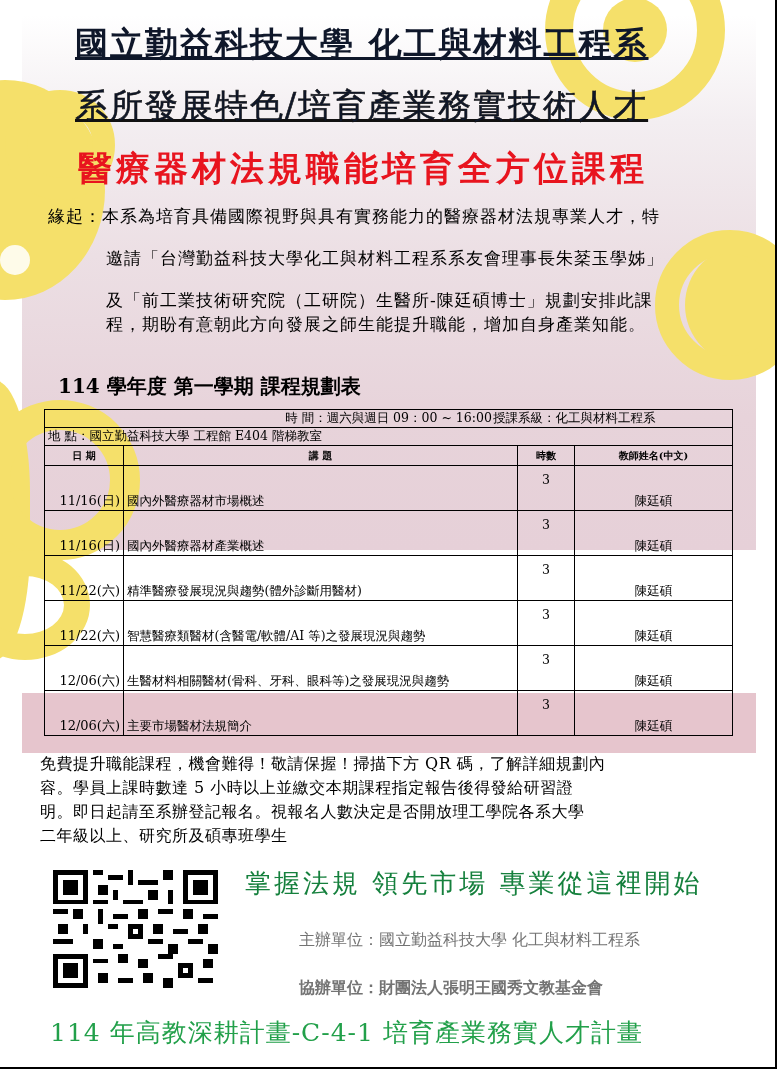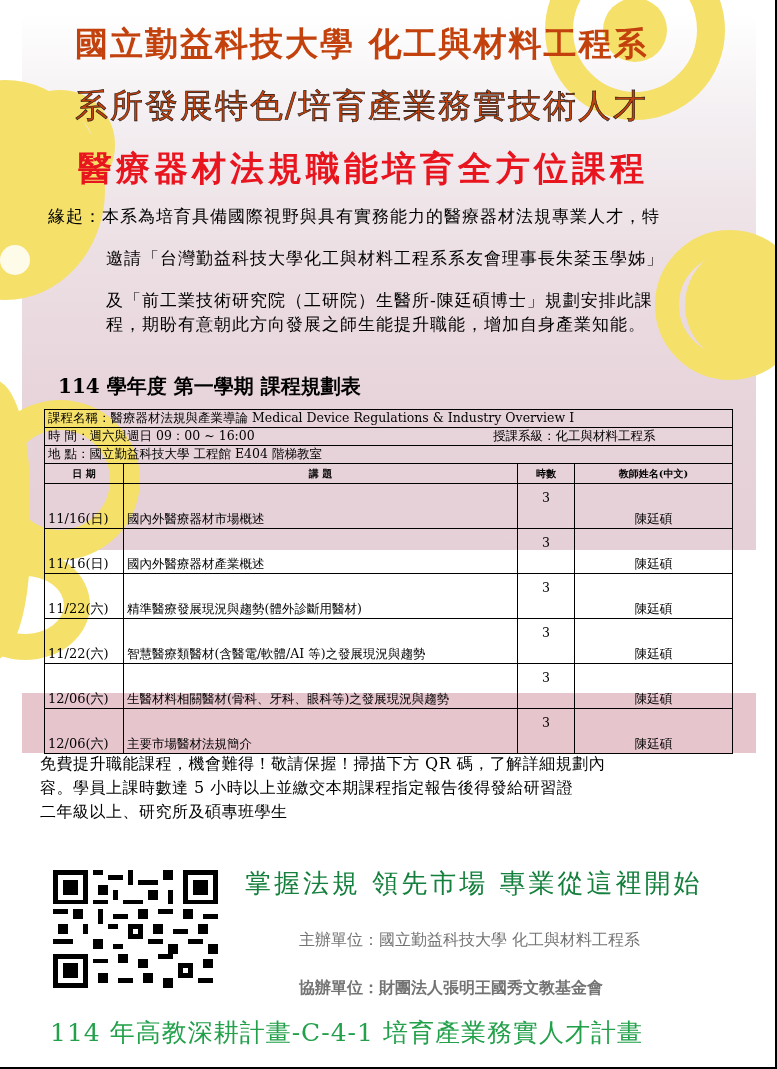--- a/index.html
+++ b/index.html
@@ -19,21 +19,21 @@
     position:absolute; left:22px; top:693px; width:734px; height:60px; background:#e6c5cd;
   }
   
   .deco { position:absolute; pointer-events:none; }
   .blob { position:absolute; border-radius:50%; background:#f5e06a; }
   .hole { position:absolute; border-radius:50%; background:#ffffff; opacity:0.85; }
   .ring { position:absolute; border-radius:50%; border:10px solid #f5e06a; box-sizing:border-box; }
 
   .title1, .title2 {
     position:absolute; left:75px; font-size:33px; font-weight:bold; letter-spacing:2px;
-    white-space:nowrap; color:#c2410c;
+    white-space:nowrap; color:#0f172a;text-decoration:underline;
   }
   .title1 { top:22px; }
   .title2 { top:84px; font-weight:normal; -webkit-text-stroke:0.6px #111; }
   .title3 {
     position:absolute; left:78px; top:146px; font-size:34px; color:#e8141e; font-weight:bold;
     letter-spacing:4px; white-space:nowrap;
   }
   .intro { position:absolute; left:48px; top:205px; width:690px; font-size:17px; letter-spacing:1px; }
   .intro .line { position:absolute; white-space:nowrap; }
   .semester {
@@ -42,21 +42,21 @@
   table.schedule {
     position:absolute; left:44px; top:409px; width:688px; border-collapse:collapse;
     font-size:12.5px; table-layout:fixed;
   }
   table.schedule td, table.schedule th { border:1.2px solid #000; padding:0 3px; }
   .info-row td { border-top:none; border-bottom:none; height:17px; white-space:nowrap; }
   .info-row:first-child td { border-top:1.2px solid #000; }
   .hdr th { height:19px; font-weight:bold; font-size:10px; }
   .data td { height:38px; vertical-align:bottom; padding-bottom:6px; }
   .data td.hours { vertical-align:top; padding-top:6px; text-align:center; }
-  .data td.date { text-align:left; font-size:13px; }
+  .data td.date { text-align:right; font-size:13px; }
   .data td.teacher { text-align:center; }
   .footer-text {
     position:absolute; left:40px; top:752px; width:690px; font-size:16px; line-height:24px;
     letter-spacing:0.5px;
   }
   .footer-text .line { white-space:nowrap; display:block; }
   .qr { position:absolute; left:53px; top:870px; width:165px; height:118px; }
   .slogan {
     position:absolute; left:245px; top:866px; font-size:26px; color:#15803d; letter-spacing:3px;
     white-space:nowrap;
@@ -111,26 +111,21 @@
 
 <table class="schedule">
   <colgroup>
     <col style="width:79px">
       <col style="width:394px">
       <col style="width:57px">
       <col style="width:158px">
   </colgroup>
   <tbody>
     <tr class="info-row">
-      <td colspan="4">
-        <span>課程名稱：</span><span>醫療器材法規與產業導論 Medical Device Regulations &amp; Industry Overview I</span>
-      </td>
-    </tr>
-    <tr class="info-row">
-      <td colspan="4" style="position:relative;">
+      <td colspan="4" style="position:relative;text-align:center;">
         <span>時      間：</span><span>週六與週日 09：00 ~ 16:00</span>
         <span style="position:absolute;left:448px;"><span>授課系級：</span><span>化工與材料工程系</span></span>
       </td>
     </tr>
     <tr class="info-row">
       <td colspan="4">
         <span>地      點：</span><span>國立勤益科技大學 工程館 E404 階梯教室</span>
       </td>
     </tr>
     <tr class="hdr">
@@ -174,20 +169,21 @@
       <td>主要市場醫材法規簡介</td>
       <td class="hours">3</td>
       <td class="teacher">陳廷碩</td>
     </tr>
   </tbody>
 </table>
 
 <div class="footer-text">
   <span class="line">免費提升職能課程，機會難得！敬請保握！掃描下方 QR 碼，了解詳細規劃內</span>
   <span class="line">容。學員上課時數達 5 小時以上並繳交本期課程指定報告後得發給研習證</span>
+  <span class="line">明。即日起請至系辦登記報名。視報名人數決定是否開放理工學院各系大學</span>
   <span class="line">二年級以上、研究所及碩專班學生</span>
 </div>
 
 <svg class="qr" viewBox="0 0 33 24" preserveAspectRatio="none" shape-rendering="crispEdges">
   <rect width="33" height="24" fill="#fff"></rect>
 
   <g fill="#000">
     <rect x="0" y="0" width="7" height="7"></rect>
       <rect x="1" y="1" width="5" height="5" fill="#fff"></rect>
       <rect x="2" y="2" width="3" height="3"></rect>

